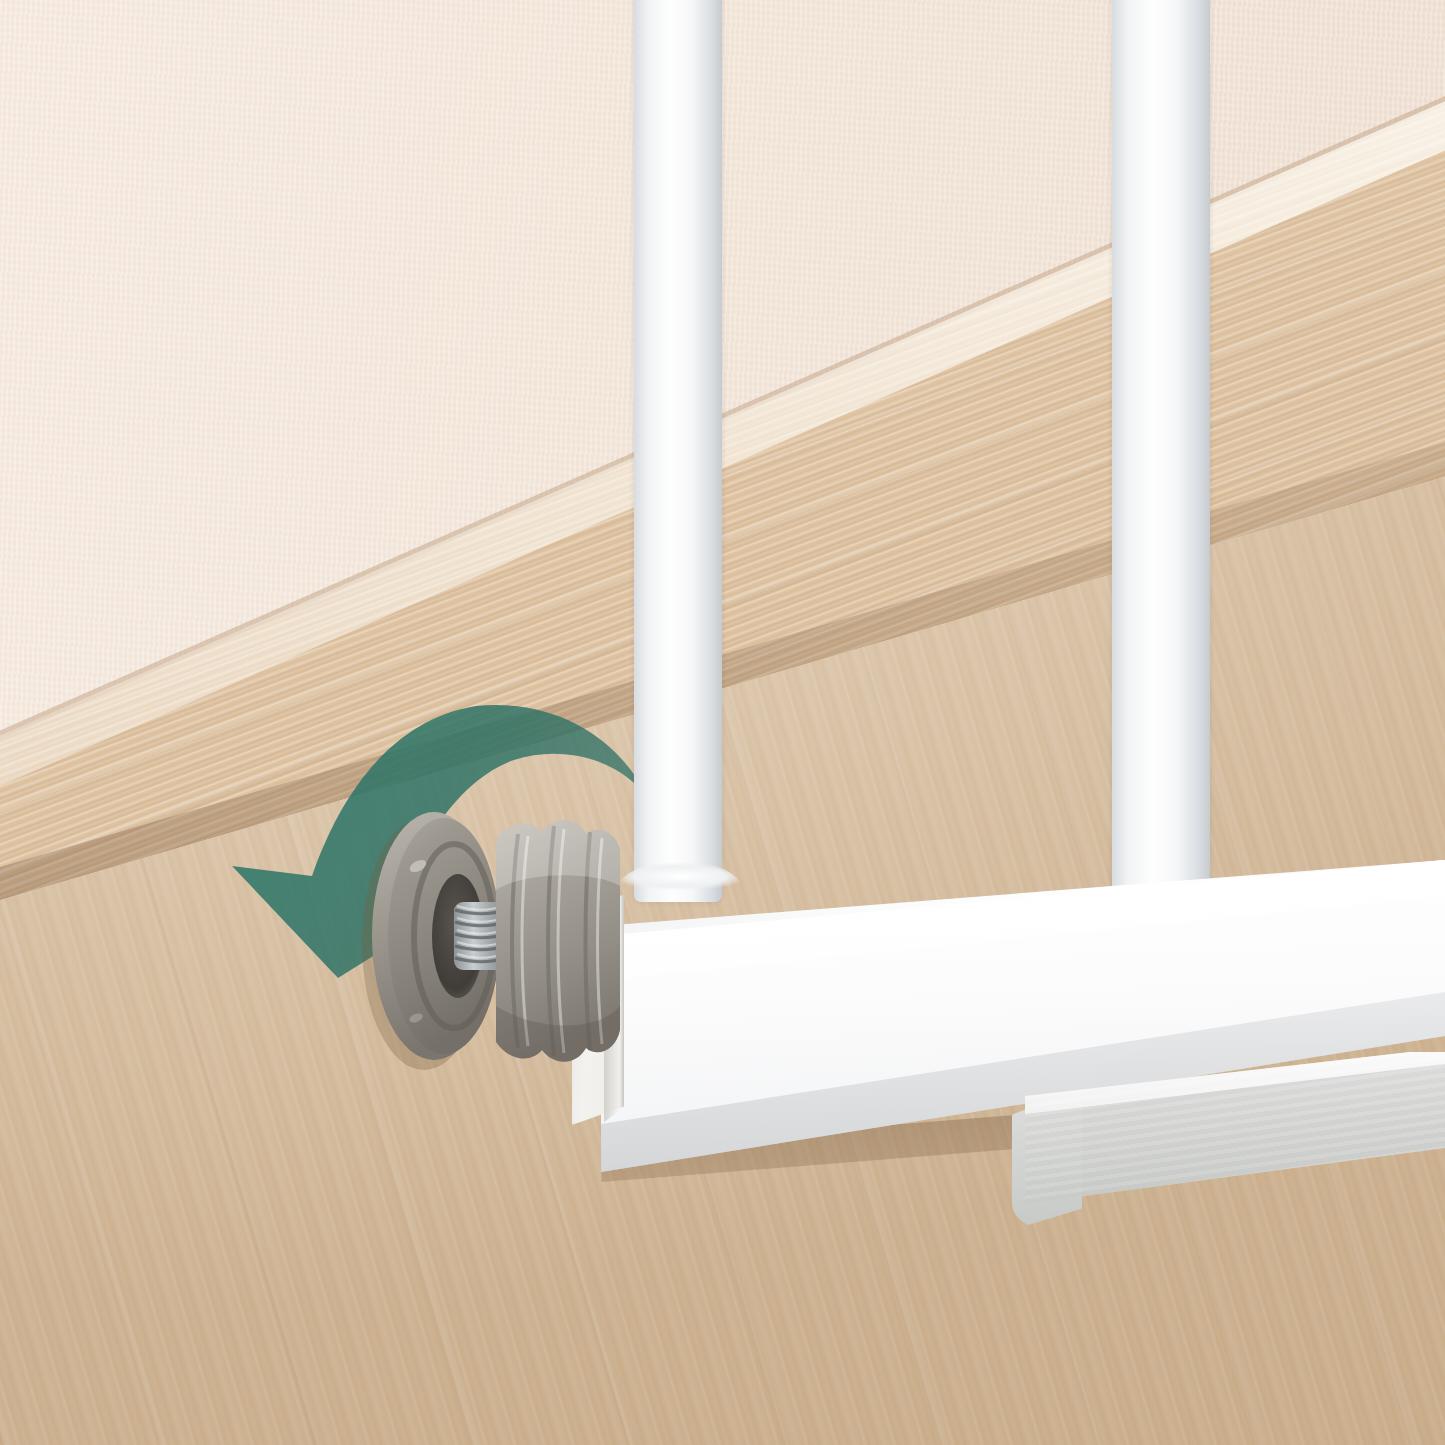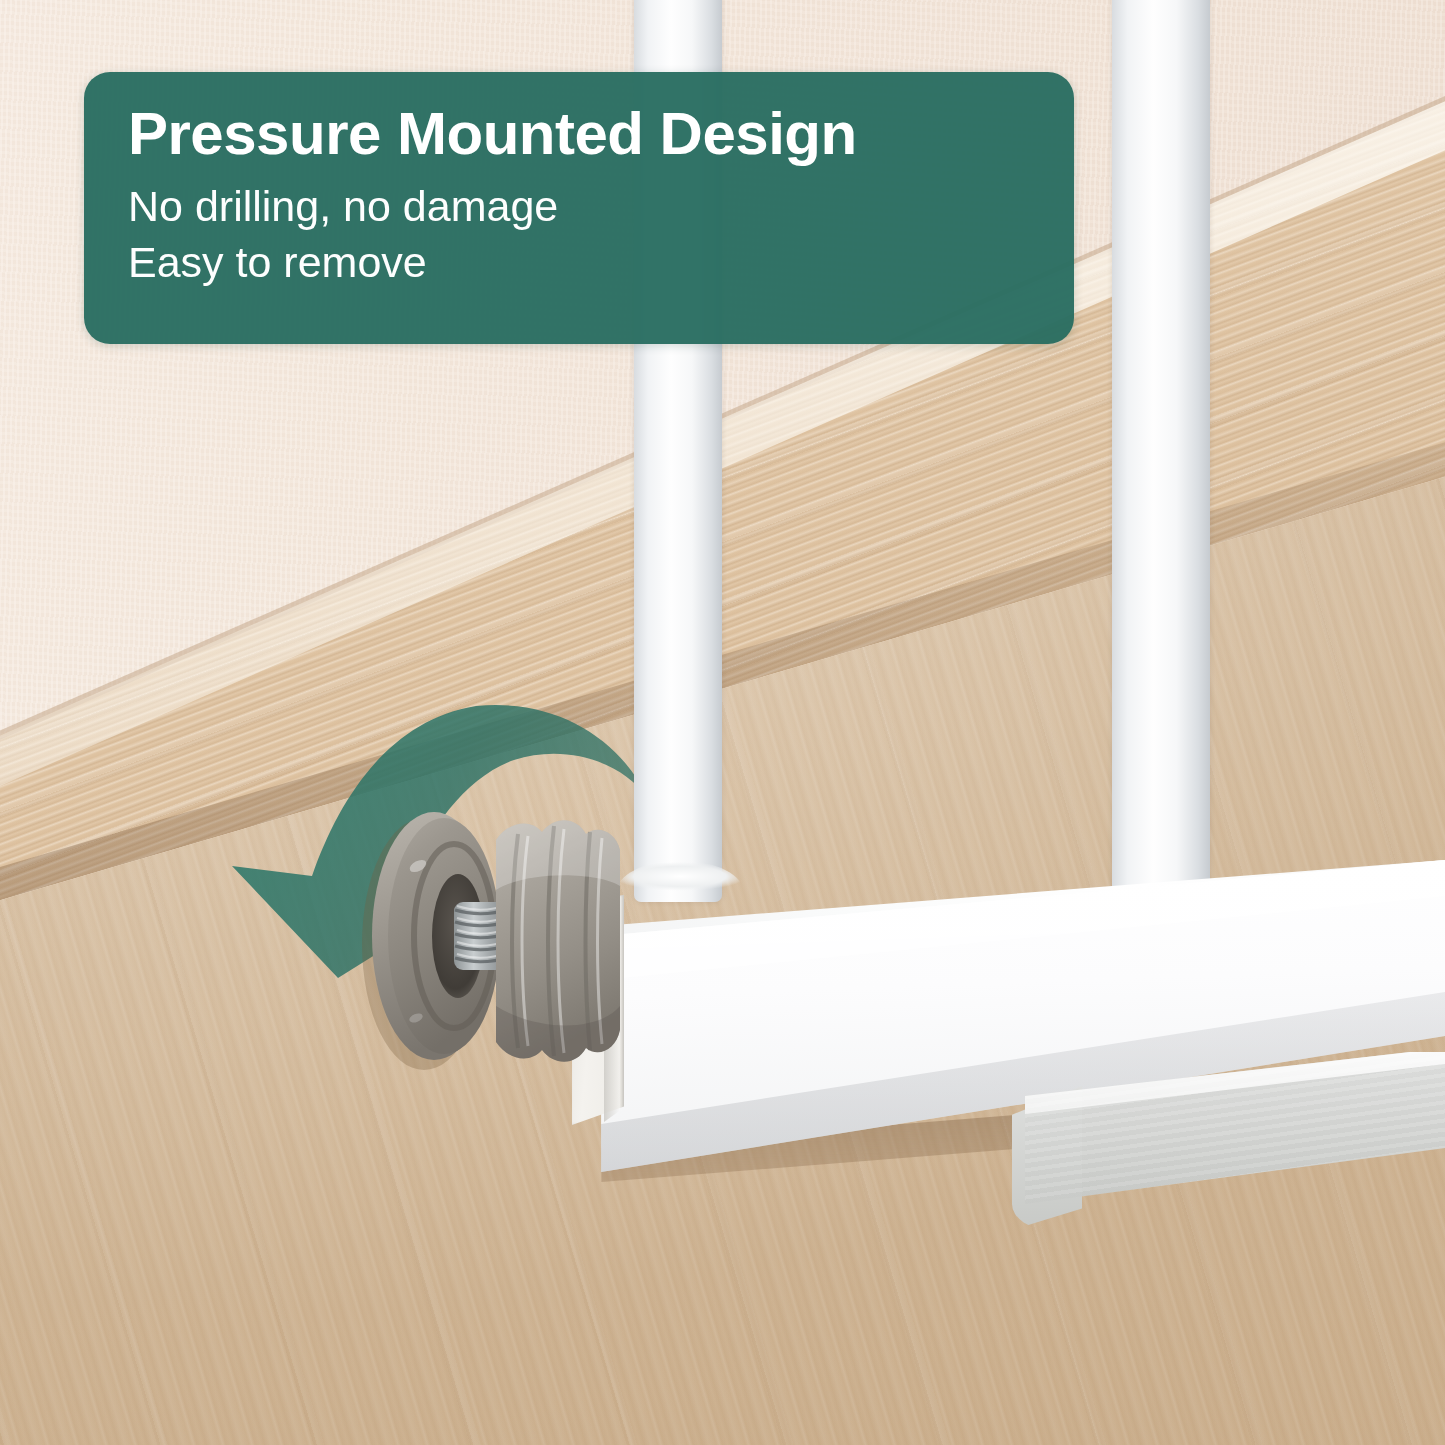--- a/index.html
+++ b/index.html
@@ -388,21 +388,14 @@
 
         <path d="M138 200 C180 226 240 226 262 200 L262 224 C258 244 240 252 228 242
                  C218 260 196 260 184 244 C172 258 150 254 138 236 Z" fill="rgba(85,80,74,.28)"></path>
       </g>
 
       <ellipse cx="60" cy="60" rx="9" ry="5" fill="rgba(255,255,255,.38)" transform="rotate(-28 60 60)"></ellipse>
       <ellipse cx="58" cy="212" rx="7" ry="4" fill="rgba(255,255,255,.22)" transform="rotate(-22 58 212)"></ellipse>
     </svg>
   </div>
 
-  <div class="panel">
-    <div class="panel-inner">
-      <h1 class="panel-title">Pressure Mounted Design</h1>
-      <p class="panel-sub">No drilling, no damage</p>
-      <p class="panel-sub">Easy to remove</p>
-    </div>
-  </div>
 
 </div>
 
 </body></html>

